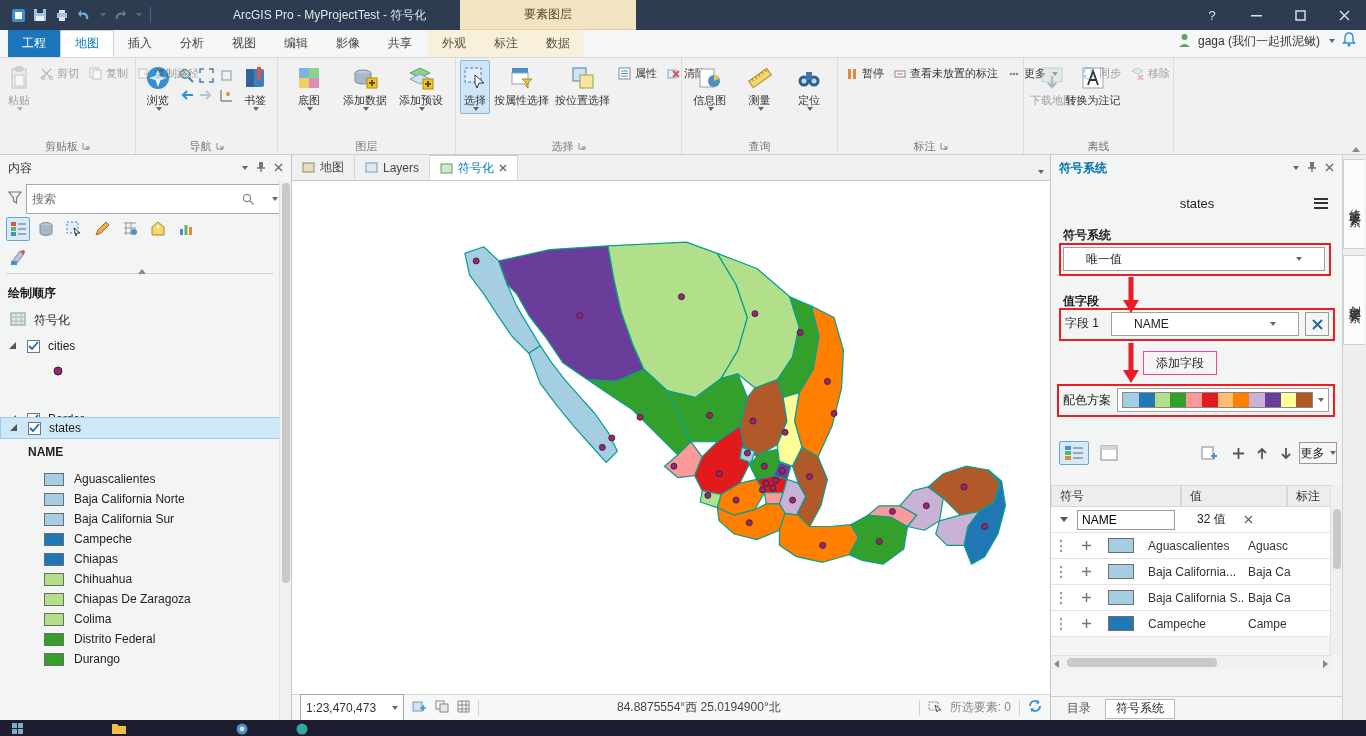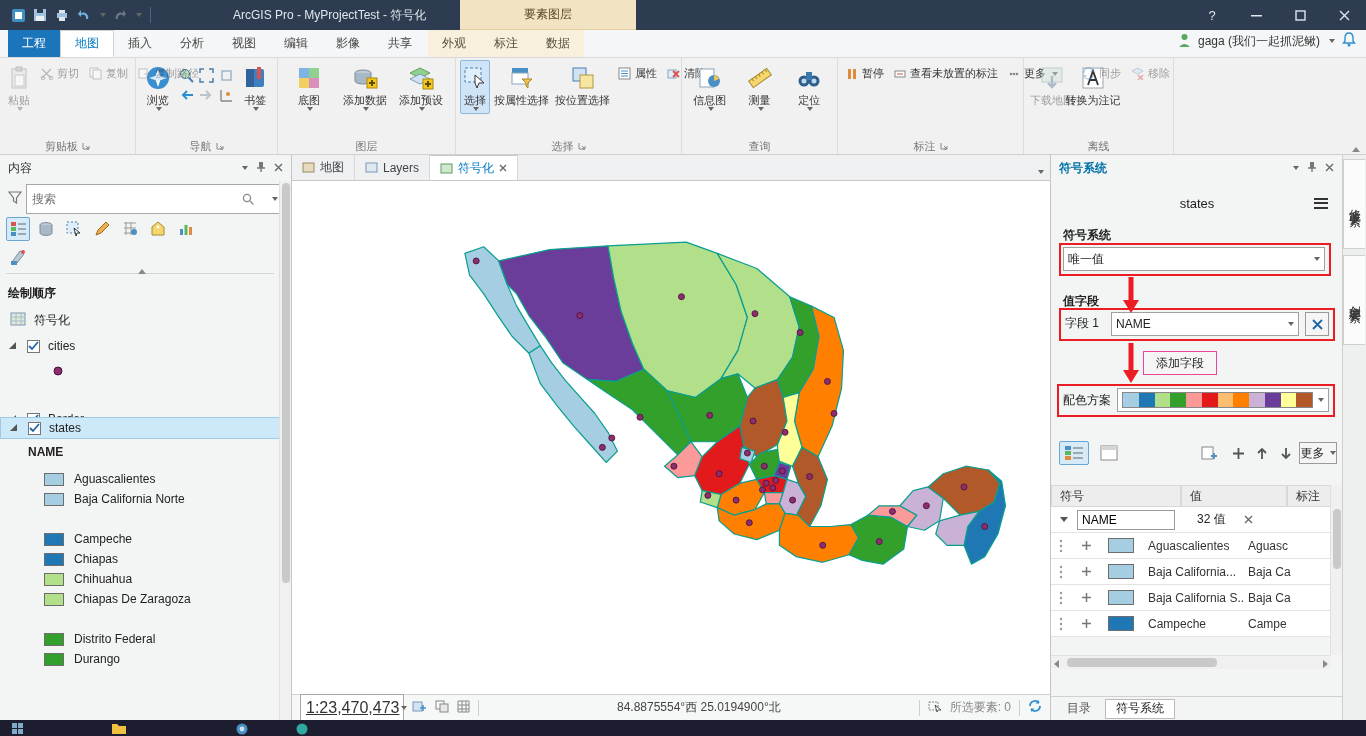--- a/index.html
+++ b/index.html
@@ -66,26 +66,26 @@
 .legitem .llabel{margin-left:10px;color:#222;}
 .vsb{position:absolute;top:26px;right:0;width:12px;bottom:0;background:#f0f0f0;border-left:1px solid #e0e0e0;}
 .vsb .thumb{position:absolute;left:2px;width:8px;background:#c9c9c9;border-radius:4px;}
 
 .mtabbar{height:26px;background:#eef0f1;border-bottom:1px solid #c9c9c9;display:flex;align-items:flex-end;position:relative;}
 .mtab{height:25px;padding:0 10px;display:flex;align-items:center;gap:5px;font-size:12px;color:#444;border-right:1px solid #d7d7d7;}
 .mtab.active{background:#fff;color:#0079c1;border-top:1px solid #c9c9c9;}
 .mtablist{position:absolute;right:6px;bottom:6px;color:#555;}
 .canvas{position:absolute;top:26px;left:0;right:0;bottom:26px;background:#fff;overflow:hidden;}
 .statusbar{position:absolute;left:0;right:0;bottom:0;height:26px;background:#f6f7f7;border-top:1px solid #d2d2d2;display:flex;align-items:center;padding:0 8px;gap:8px;}
-.scalebox{width:104px;height:28px;background:#fff;border:1px solid #a7a7a7;display:flex;align-items:center;justify-content:space-between;padding:0 5px;font-size:16px;color:#333;text-decoration:underline;}
+.scalebox{width:104px;height:28px;background:#fff;border:1px solid #a7a7a7;display:flex;align-items:center;justify-content:space-between;padding:0 5px;font-size:12px;color:#333;}
 .sbsep{width:1px;height:16px;background:#d0d0d0;}
 .coords{flex:1;text-align:center;color:#444;font-size:12px;}
 
 .sym-label{font-weight:bold;color:#222;}
-.combo{background:#fff;border:1px solid #a0a0a0;height:24px;display:flex;align-items:center;justify-content:space-between;padding:0 4px;color:#222;}
+.combo{background:#fff;border:1px solid #a0a0a0;height:24px;display:flex;align-items:center;justify-content:space-between;padding:0 22px;color:#222;}
 .redbox{position:absolute;border:2px solid #ec1c24;pointer-events:none;z-index:6;}
 .redarrow{position:absolute;z-index:7;}
 .btnlike{background:#f5f5f5;border:1px solid #ec4899;display:flex;align-items:center;justify-content:center;color:#222;}
 .symtool{position:absolute;height:24px;display:flex;align-items:center;justify-content:center;border:1px solid transparent;border-radius:2px;color:#444;}
 .symtool.sel{background:#d6eaf8;border-color:#66a7d8;}
 .sgrid .hcell{position:absolute;top:330px;height:22px;background:#ededee;border:1px solid #d8d8d8;display:flex;align-items:center;padding-left:8px;color:#333;}
 .sdatarow{position:absolute;left:0;width:280px;height:26px;border-bottom:1px solid #e3e3e3;display:flex;align-items:center;background:#fff;}
 .srowswatch{width:26px;height:15px;border:1px solid #6d6d6d;}
 .btabs{position:absolute;bottom:0;left:0;width:292px;height:24px;border-top:1px solid #d0d0d0;display:flex;align-items:center;padding-left:6px;gap:4px;background:#f3f4f4;}
 .btab{height:20px;padding:0 10px;display:flex;align-items:center;color:#555;}
@@ -681,35 +681,43 @@
     <div style="position:absolute;top:290px;left:28px;" class="treelabel">NAME</div>
 
     <div class="legitem" style="top:314px;">
         <span class="lswatch" style="background-color: rgb(166, 206, 227);"></span>
         <span class="llabel">Aguascalientes</span>
       </div>
     <div class="legitem" style="top:334px;">
         <span class="lswatch" style="background-color: rgb(166, 206, 227);"></span>
         <span class="llabel">Baja California Norte</span>
       </div>
+    <div class="legitem" style="top:354px;">
+        <span class="lswatch" style="background-color: rgb(166, 206, 227);"></span>
+        <span class="llabel">Baja California Sur</span>
+      </div>
     <div class="legitem" style="top:374px;">
         <span class="lswatch" style="background-color: rgb(31, 120, 180);"></span>
         <span class="llabel">Campeche</span>
       </div>
     <div class="legitem" style="top:394px;">
         <span class="lswatch" style="background-color: rgb(31, 120, 180);"></span>
         <span class="llabel">Chiapas</span>
       </div>
     <div class="legitem" style="top:414px;">
         <span class="lswatch" style="background-color: rgb(178, 223, 138);"></span>
         <span class="llabel">Chihuahua</span>
       </div>
     <div class="legitem" style="top:434px;">
         <span class="lswatch" style="background-color: rgb(178, 223, 138);"></span>
         <span class="llabel">Chiapas De Zaragoza</span>
+      </div>
+    <div class="legitem" style="top:454px;">
+        <span class="lswatch" style="background-color: rgb(178, 223, 138);"></span>
+        <span class="llabel">Colima</span>
       </div>
     <div class="legitem" style="top:474px;">
         <span class="lswatch" style="background-color: rgb(51, 160, 44);"></span>
         <span class="llabel">Distrito Federal</span>
       </div>
     <div class="legitem" style="top:494px;">
         <span class="lswatch" style="background-color: rgb(51, 160, 44);"></span>
         <span class="llabel">Durango</span>
       </div>
 

